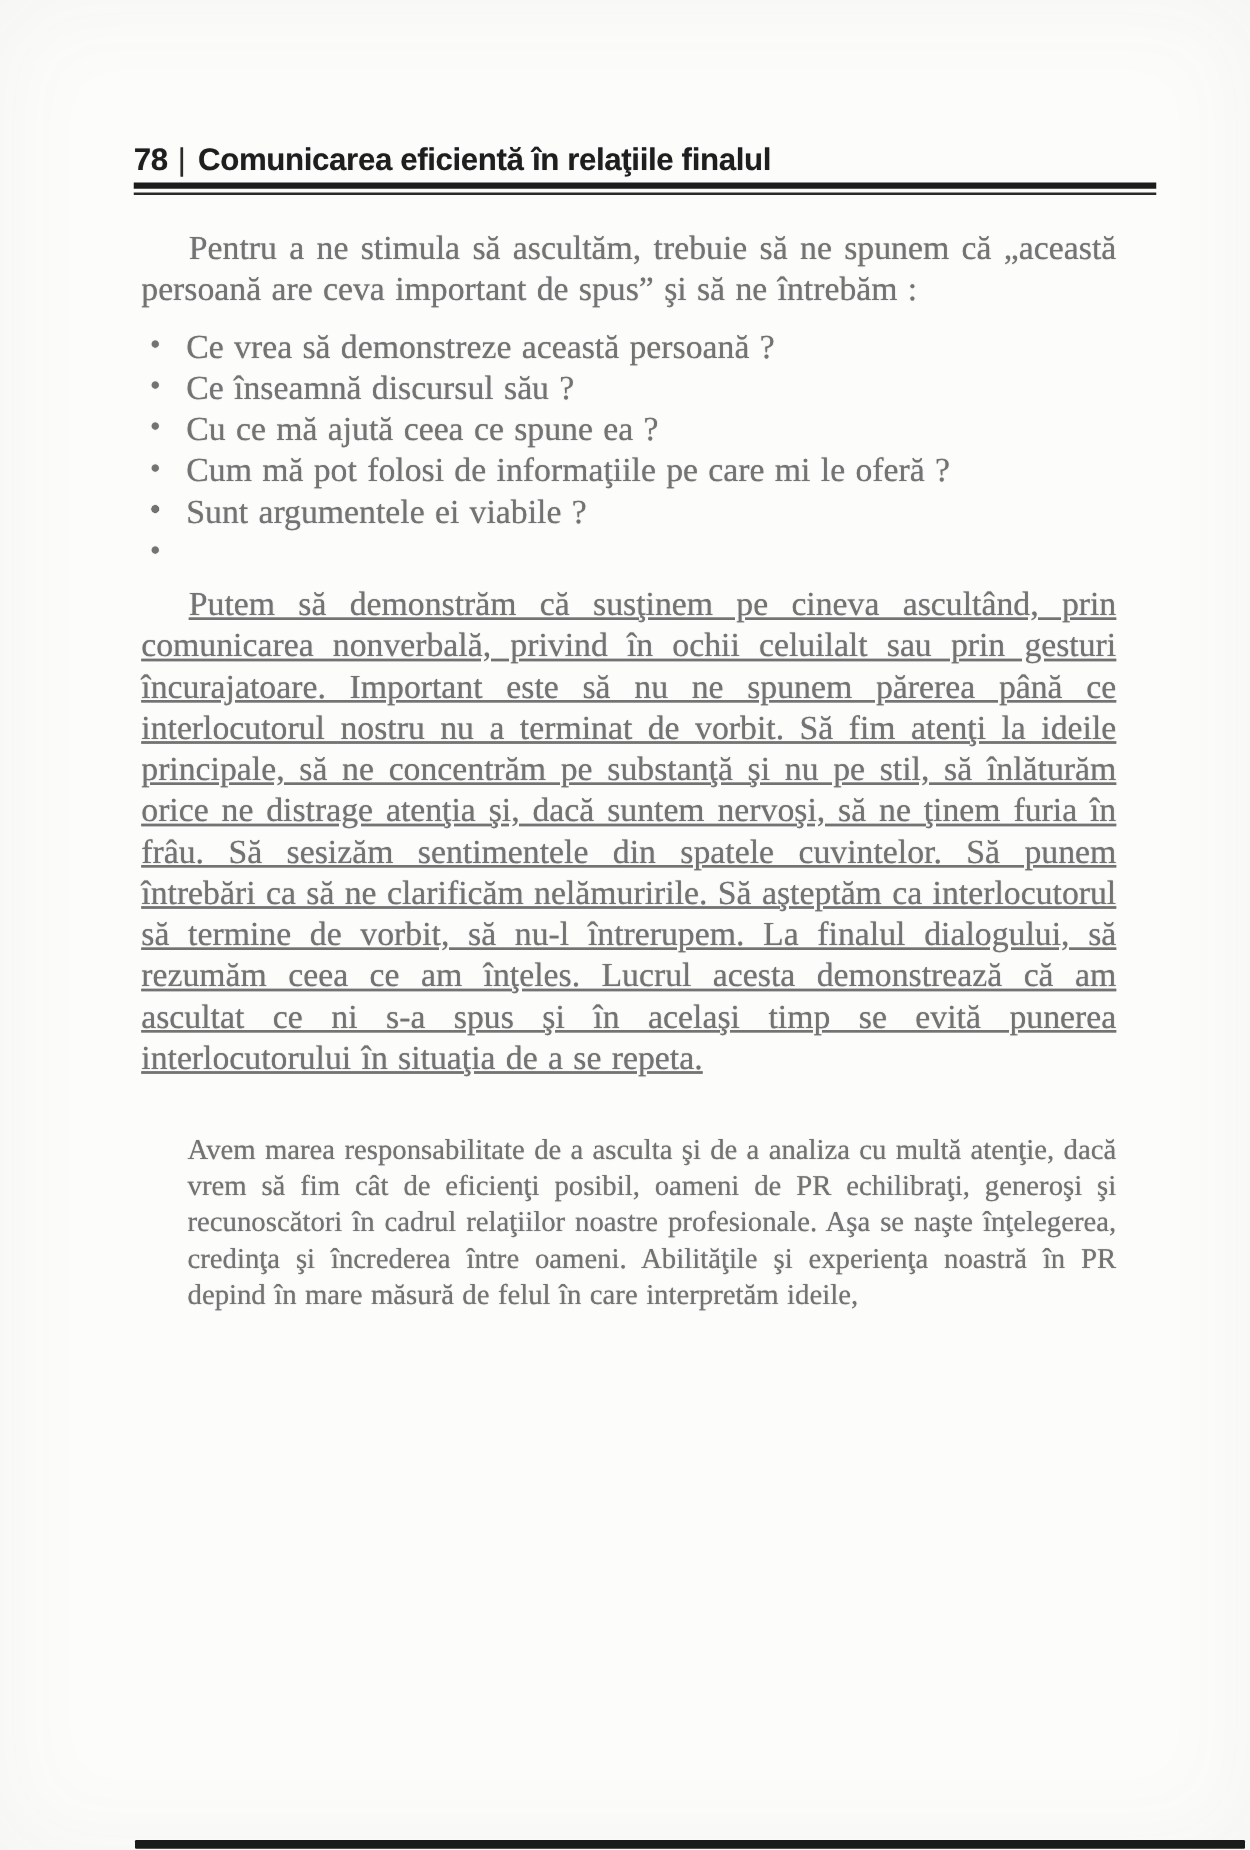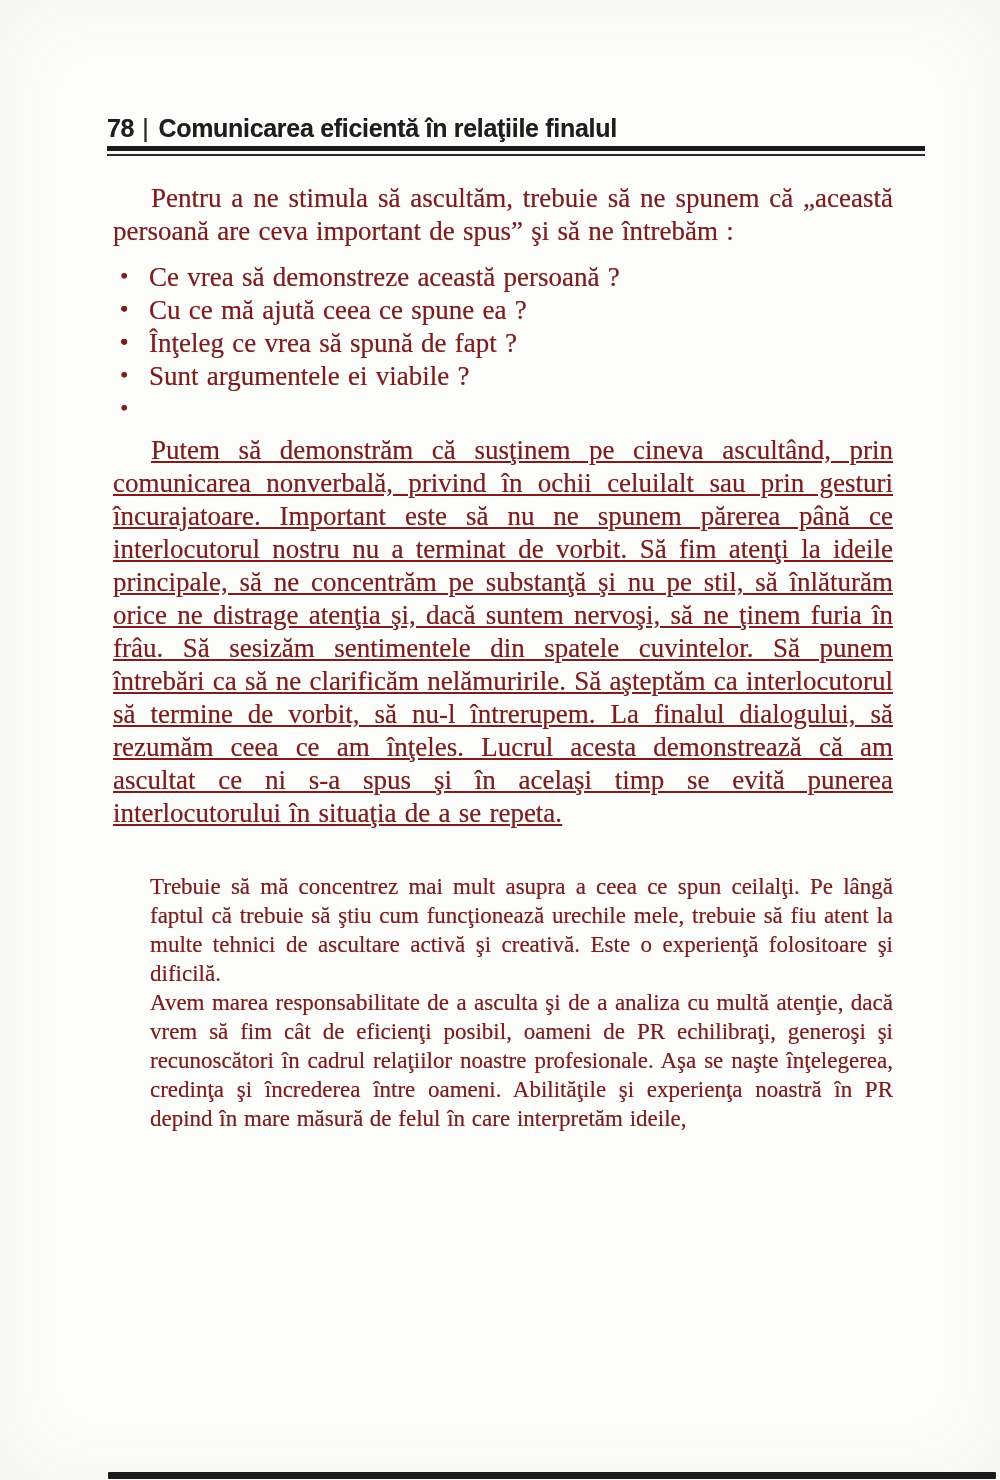--- a/index.html
+++ b/index.html
@@ -32,21 +32,21 @@
     position: absolute; left: 107px; top: 146px; width: 818px;
     height: 3px;
     border-top: 5px solid #1c1c1c;
     border-bottom: 2px solid #2a2a2a;
   }
   
   .maincol {
     position: absolute; left: 113px; top: 182px; width: 780px;
     font-size: 27px;
     line-height: 33px;
-    color: #7f1d1d;
+    color: #737373;
     text-align: justify;
     word-spacing: 1.5px;
     text-shadow: 0 0 0.8px rgba(55,55,52,0.55);
   }
   .maincol p { margin: 0; }
   p.indent { text-indent: 38px; }
   .qlist {
     list-style: none;
     margin: 13px 0 0 0; padding: 0;
     text-align: left;
@@ -93,47 +93,47 @@
 
     <p class="indent">Pentru a ne stimula să ascultăm, trebuie să ne spunem că „această persoană are ceva important de spus” şi să ne întrebăm&nbsp;:</p>
 
     <ul class="qlist">
       <li>
         <span class="blt">•</span>
         <span>Ce vrea să demonstreze această persoană&nbsp;?</span>
       </li>
       <li>
         <span class="blt">•</span>
+        <span>Ce înseamnă discursul său&nbsp;?</span>
       </li>
       <li>
         <span class="blt">•</span>
         <span>Cu ce mă ajută ceea ce spune ea&nbsp;?</span>
       </li>
       <li>
         <span class="blt">•</span>
+        <span>Cum mă pot folosi de informaţiile pe care mi le oferă&nbsp;?</span>
       </li>
       <li>
         <span class="blt">•</span>
       </li>
       <li>
         <span class="blt">•</span>
-        <span>Înţeleg ce vrea să spună de fapt&nbsp;?</span>
       </li>
       <li>
         <span class="blt">•</span>
         <span>Sunt argumentele ei viabile&nbsp;?</span>
       </li>
       <li>
         <span class="blt">•</span>
       </li>
     </ul>
 
     <p class="indent para2">Putem să demonstrăm că susţinem pe cineva ascultând, prin comunicarea nonverbală, privind în ochii celuilalt sau prin gesturi încurajatoare. Important este să nu ne spunem părerea până ce interlocutorul nostru nu a terminat de vorbit. Să fim atenţi la ideile principale, să ne concentrăm pe substanţă şi nu pe stil, să înlăturăm orice ne distrage atenţia şi, dacă suntem nervoşi, să ne ţinem furia în frâu. Să sesizăm sentimentele din spatele cuvintelor. Să punem întrebări ca să ne clarificăm nelămuririle. Să aşteptăm ca interlocutorul să termine de vorbit, să nu-l întrerupem. La finalul dialogului, să rezumăm ceea ce am înţeles. Lucrul acesta demonstrează că am ascultat ce ni s-a spus şi în acelaşi timp se evită punerea interlocutorului în situaţia de a se repeta.</p>
 
     <div class="quote">
-      <p>Trebuie să mă concentrez mai mult asupra a ceea ce spun ceilalţi. Pe lângă faptul că trebuie să ştiu cum funcţionează urechile mele, trebuie să fiu atent la multe tehnici de ascultare activă şi creativă. Este o experienţă folositoare şi dificilă.</p>
       <p>Avem marea responsabilitate de a asculta şi de a analiza cu multă atenţie, dacă vrem să fim cât de eficienţi posibil, oameni de PR echilibraţi, generoşi şi recunoscători în cadrul relaţiilor noastre profesionale. Aşa se naşte înţelegerea, credinţa şi încrederea între oameni. Abilităţile şi experienţa noastră în PR depind în mare măsură de felul în care interpretăm ideile,</p>
     </div>
 
   </div>
 
   <div class="scan-bar"></div>
 </div>
 
 </body></html>

